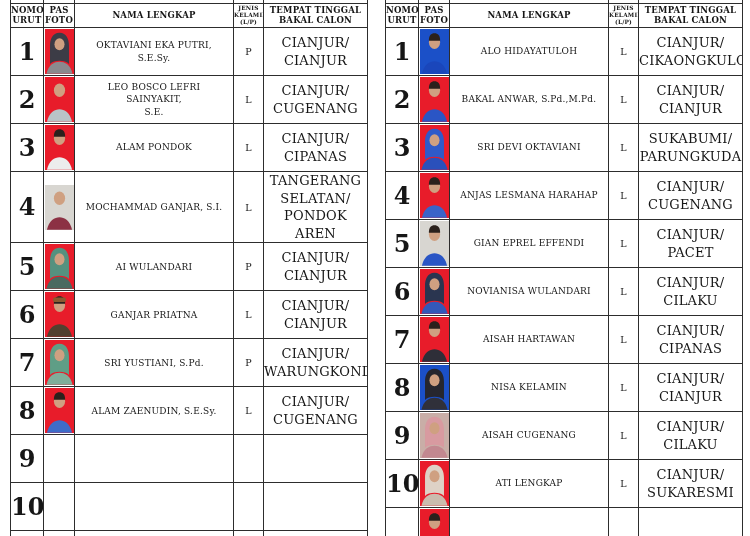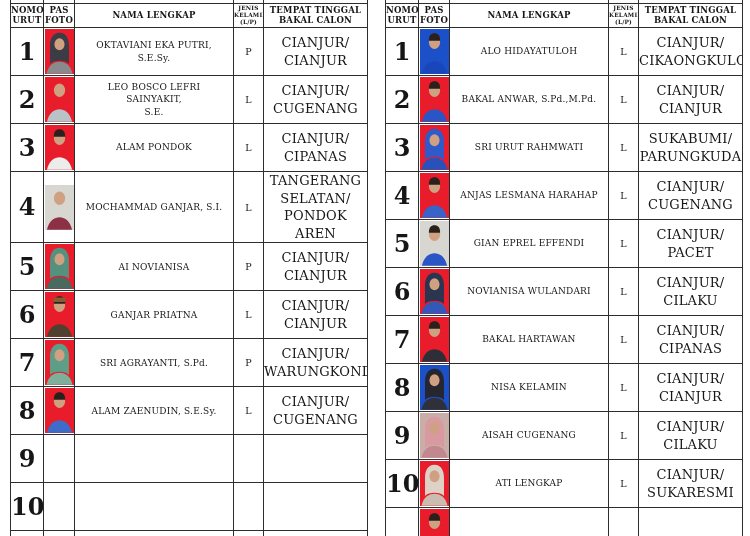--- a/index.html
+++ b/index.html
@@ -127,21 +127,21 @@
     <td class="num">5</td>
     <td class="foto">
             <div class="photo" style="background: rgb(232, 28, 42);">
               <svg viewBox="0 0 30 46" width="29" height="45">
                 <path d="M15 3.5 C7.5 3.5 5.2 10.5 5.2 17 L5.2 36 C9 31.5 21 31.5 24.8 36 L24.8 17 C24.8 10.5 22.5 3.5 15 3.5 Z" fill="#55917f"></path>
                 <ellipse cx="15" cy="15.5" rx="5.2" ry="6.3" fill="#cfa081"></ellipse>
                 <path d="M1.5 46 C3.5 36.5 9.5 33.5 15 33.5 C20.5 33.5 26.5 36.5 28.5 46 Z" fill="#4a6a60"></path>
               </svg>
             </div>
           </td>
-    <td class="name">AI NOVIANISA</td>
+    <td class="name">AI WULANDARI</td>
     <td class="gender">P</td>
     <td class="res">CIANJUR/<br>CIANJUR</td>
   </tr>
         <tr class="body">
     <td class="num">6</td>
     <td class="foto">
             <div class="photo" style="background: rgb(232, 28, 42);">
               <svg viewBox="0 0 30 46" width="29" height="45">
                 <ellipse cx="15" cy="13.5" rx="5.8" ry="7" fill="#cfa081"></ellipse>
                 <path d="M9.2 12 C9 6.2 11.5 4 15 4 C18.5 4 21 6.2 20.8 12 Z" fill="#2b211c"></path>
@@ -158,21 +158,21 @@
     <td class="num">7</td>
     <td class="foto">
             <div class="photo" style="background: rgb(232, 28, 42);">
               <svg viewBox="0 0 30 46" width="29" height="45">
                 <path d="M15 3.5 C7.5 3.5 5.2 10.5 5.2 17 L5.2 36 C9 31.5 21 31.5 24.8 36 L24.8 17 C24.8 10.5 22.5 3.5 15 3.5 Z" fill="#5f9e86"></path>
                 <ellipse cx="15" cy="15.5" rx="5.2" ry="6.3" fill="#cfa081"></ellipse>
                 <path d="M1.5 46 C3.5 36.5 9.5 33.5 15 33.5 C20.5 33.5 26.5 36.5 28.5 46 Z" fill="#7fae9a"></path>
               </svg>
             </div>
           </td>
-    <td class="name">SRI AGRAYANTI, S.Pd.</td>
+    <td class="name">SRI YUSTIANI, S.Pd.</td>
     <td class="gender">P</td>
     <td class="res">CIANJUR/<br>WARUNGKONDANG</td>
   </tr>
         <tr class="body">
     <td class="num">8</td>
     <td class="foto">
             <div class="photo" style="background: rgb(232, 28, 42);">
               <svg viewBox="0 0 30 46" width="29" height="45">
                 <ellipse cx="15" cy="13.5" rx="5.8" ry="7" fill="#cfa081"></ellipse>
                 <path d="M9.2 12 C9 6.2 11.5 4 15 4 C18.5 4 21 6.2 20.8 12 Z" fill="#2b211c"></path>
@@ -269,21 +269,21 @@
     <td class="num">3</td>
     <td class="foto">
             <div class="photo" style="background: rgb(232, 28, 42);">
               <svg viewBox="0 0 30 46" width="29" height="45">
                 <path d="M15 3.5 C7.5 3.5 5.2 10.5 5.2 17 L5.2 36 C9 31.5 21 31.5 24.8 36 L24.8 17 C24.8 10.5 22.5 3.5 15 3.5 Z" fill="#2f5ac9"></path>
                 <ellipse cx="15" cy="15.5" rx="5.2" ry="6.3" fill="#cfa081"></ellipse>
                 <path d="M1.5 46 C3.5 36.5 9.5 33.5 15 33.5 C20.5 33.5 26.5 36.5 28.5 46 Z" fill="#2a50bb"></path>
               </svg>
             </div>
           </td>
-    <td class="name">SRI URUT RAHMWATI</td>
+    <td class="name">SRI DEVI OKTAVIANI</td>
     <td class="gender">L</td>
     <td class="res">SUKABUMI/<br>PARUNGKUDA</td>
   </tr>
         <tr class="body">
     <td class="num">4</td>
     <td class="foto">
             <div class="photo" style="background: rgb(232, 28, 42);">
               <svg viewBox="0 0 30 46" width="29" height="45">
                 <ellipse cx="15" cy="13.5" rx="5.8" ry="7" fill="#cfa081"></ellipse>
                 <path d="M9.2 12 C9 6.2 11.5 4 15 4 C18.5 4 21 6.2 20.8 12 Z" fill="#2b211c"></path>
@@ -329,21 +329,21 @@
     <td class="num">7</td>
     <td class="foto">
             <div class="photo" style="background: rgb(232, 28, 42);">
               <svg viewBox="0 0 30 46" width="29" height="45">
                 <ellipse cx="15" cy="13.5" rx="5.8" ry="7" fill="#cfa081"></ellipse>
                 <path d="M9.2 12 C9 6.2 11.5 4 15 4 C18.5 4 21 6.2 20.8 12 Z" fill="#2b211c"></path>
                 <path d="M2 46 C4 36.5 10 33 15 33 C20 33 26 36.5 28 46 Z" fill="#2e2e38"></path>
               </svg>
             </div>
           </td>
-    <td class="name">BAKAL HARTAWAN</td>
+    <td class="name">AISAH HARTAWAN</td>
     <td class="gender">L</td>
     <td class="res">CIANJUR/<br>CIPANAS</td>
   </tr>
         <tr class="body">
     <td class="num">8</td>
     <td class="foto">
             <div class="photo" style="background: rgb(27, 80, 200);">
               <svg viewBox="0 0 30 46" width="29" height="45">
                 <path d="M15 3.5 C7.5 3.5 5.2 10.5 5.2 17 L5.2 36 C9 31.5 21 31.5 24.8 36 L24.8 17 C24.8 10.5 22.5 3.5 15 3.5 Z" fill="#26262e"></path>
                 <ellipse cx="15" cy="15.5" rx="5.2" ry="6.3" fill="#cfa081"></ellipse>

